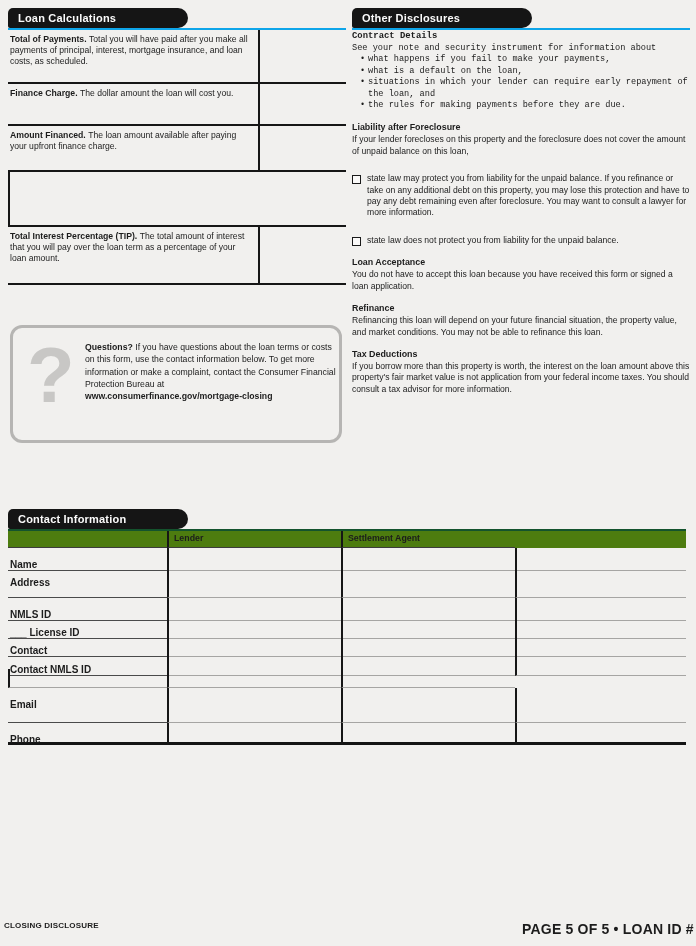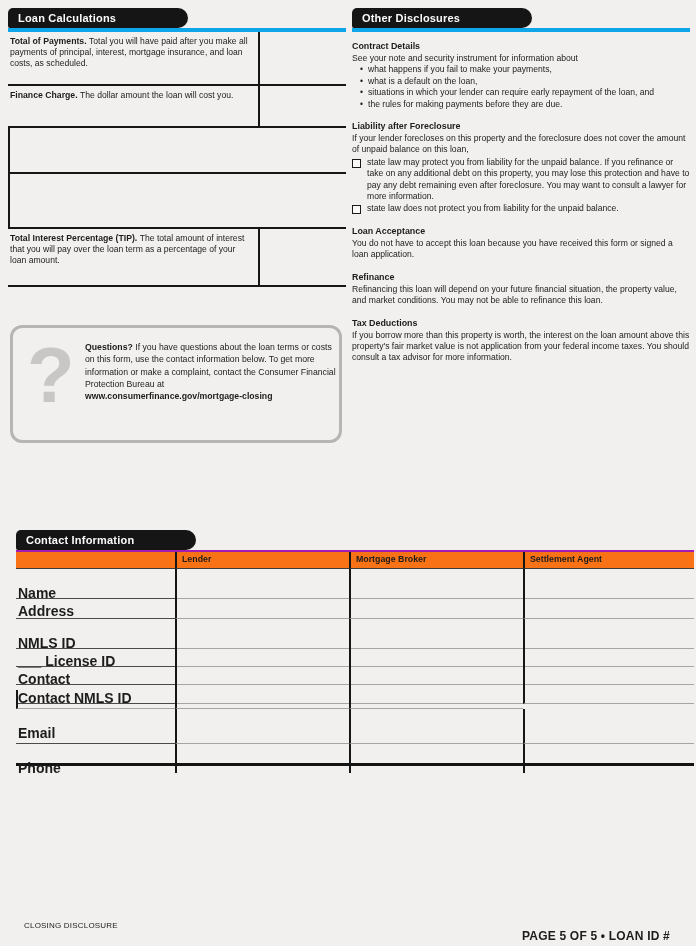--- a/index.html
+++ b/index.html
@@ -1,21 +1,21 @@
 <!DOCTYPE html>
 <html><head>
 <meta charset="utf-8">
 <style>
   html,body{margin:0;padding:0;background:#e8e7e5;}
   .page{
     position:relative;width:696px;height:946px;background:#f1f0ee;
     font-family:"Liberation Sans",sans-serif;color:#1c1c1c;overflow:hidden;
   }
   
-  .sec-head{height:20px;border-bottom:4px solid #0ea5e9;}
+  .sec-head{height:20px;border-bottom:2px solid #0ea5e9;}
   .tab{
     display:inline-block;box-sizing:border-box;height:20px;min-width:180px;
     background:#151515;color:#fbfbfb;font-size:11px;font-weight:bold;
     line-height:20px;padding:0 14px 0 10px;border-radius:5px 10px 10px 2px;
     letter-spacing:.2px;
   }
   
   #lc-col{position:absolute;left:8px;top:8px;width:338px;}
   .lc-row{display:flex;box-sizing:border-box;border-bottom:2.5px solid #161616;}
   .lc-row:nth-child(1){height:54px}
@@ -34,72 +34,73 @@
   .qmark{
     position:absolute;left:14px;top:8px;font-size:78px;line-height:1;
     font-weight:bold;color:#c8c7c5;
   }
   .qtext{position:absolute;left:72px;top:13px;width:252px;font-size:8.7px;line-height:12.3px;}
   .qlead{font-weight:bold;}
   .qlink{font-weight:bold;}
   
   #od-col{position:absolute;left:352px;top:8px;width:338px;}
   .od-sec{margin-top:11px;}
-  .od-sec:first-of-type{margin-top:9px;}
+  .od-sec:first-of-type{margin-top:1px;font-family:Liberation Mono, monospace;}
   .od-h{font-weight:bold;font-size:8.9px;line-height:11px;margin-bottom:1px;}
   .od-p{font-size:8.6px;line-height:11.4px;}
   .od-li{display:flex;font-size:8.6px;line-height:11.4px;padding-left:8px;}
   .bullet{width:8px;flex:none;}
-  .od-cb{display:flex;font-size:8.6px;line-height:11.4px;margin-top:1px;}
+  .od-cb{display:flex;font-size:8.6px;line-height:11.4px;margin-top:16px;}
   .cbbox{
     flex:none;width:7px;height:7px;border:1.2px solid #1a1a1a;background:#faf9f8;
     margin:2px 6px 0 0;
   }
   
-  #contact{position:absolute;left:16px;top:509px;width:678px;margin-top:21px;}
+  #contact{position:absolute;left:8px;top:509px;width:678px;}
   .ct-grid{border-bottom:3px solid #141414;}
   .ct-row{display:grid;grid-template-columns:159px 174px 174px 171px;}
   .ct-row>div{box-sizing:border-box;}
-  .ct-row:nth-child(1){height:17px;background:#f97316;border-top:2px solid #a21caf;}
+  .ct-row:nth-child(1){height:17px;background:#4d7c0f;border-top:2px solid #14532d;}
   .ct-row:nth-child(1)>div{font-weight:bold;font-size:8.8px;line-height:15px;padding-left:5px;border-bottom:1.5px solid #3c3c3c;}
   .ct-row:nth-child(2){height:18px}
   .ct-row:nth-child(3){height:32px}
   .ct-row:nth-child(4){height:18px}
   .ct-row:nth-child(5){height:18px}
   .ct-row:nth-child(6){height:19px}
   .ct-row:nth-child(7){height:16px}
   .ct-row:nth-child(8){height:19px}
   .ct-row:nth-child(9){height:35px}
   .ct-row:nth-child(10){height:19px}
-  .ct-l{font-weight:bold;font-size:14px;line-height:10px;padding:19px 0 0 2px;border-bottom:1.3px solid #4a4a4a;}
+  .ct-l{font-weight:bold;font-size:10px;line-height:10px;padding:12px 0 0 2px;border-bottom:1.3px solid #4a4a4a;}
   .ct-c{border-left:2px solid #161616;border-bottom:1px solid #a6a5a3;}
   .ct-row:last-child .ct-l,.ct-row:last-child .ct-c{border-bottom:none;}
   
-  .footer-left{position:absolute;left:24px;top:921px;font-size:8px;font-weight:normal;letter-spacing:.2px;}
-  .footer-right{position:absolute;left:522px;top:921px;font-size:12px;font-weight:bold;letter-spacing:.2px;margin-top:8px;}
+  .footer-left{position:absolute;left:4px;top:921px;font-size:8px;font-weight:bold;letter-spacing:.2px;}
+  .footer-right{position:absolute;left:522px;top:921px;font-size:14px;font-weight:bold;letter-spacing:.2px;}
 </style>
 </head>
 <body>
 
 <div class="page">
 
   <div id="lc-col">
     <div class="sec-head">
       <span class="tab">Loan Calculations</span>
     </div>
     <div id="lc-table">
         <div class="lc-row">
           <div class="lc-desc"><b>Total of Payments. </b>Total you will have paid after you make all payments of principal, interest, mortgage insurance, and loan costs, as scheduled.</div>
           <div class="lc-value"></div>
         </div>
         <div class="lc-row">
           <div class="lc-desc"><b>Finance Charge. </b>The dollar amount the loan will cost you.</div>
           <div class="lc-value"></div>
         </div>
         <div class="lc-row">
+          <div class="lc-desc"><b>Amount Financed. </b>The loan amount available after paying your upfront finance charge.</div>
           <div class="lc-value"></div>
         </div>
         <div class="lc-row">
           <div class="lc-value"></div>
         </div>
         <div class="lc-row">
           <div class="lc-desc"><b>Total Interest Percentage (TIP). </b>The total amount of interest that you will pay over the loan term as a percentage of your loan amount.</div>
           <div class="lc-value"></div>
         </div>
       </div>
@@ -167,21 +168,20 @@
   </div>
 
   <div id="contact">
     <div>
       <span class="tab">Contact Information</span>
     </div>
     <div class="ct-grid" id="ct-grid">
         <div class="ct-row">
           <div></div>
           <div class="ct-c">Lender</div>
-          <div class="ct-c">Mortgage Broker</div>
           <div class="ct-c">Settlement Agent</div>
         </div>
         <div class="ct-row">
           <div class="ct-l">Name</div>
           <div class="ct-c"></div>
           <div class="ct-c"></div>
           <div class="ct-c"></div>
         </div>
         <div class="ct-row">
           <div class="ct-l">Address</div>

